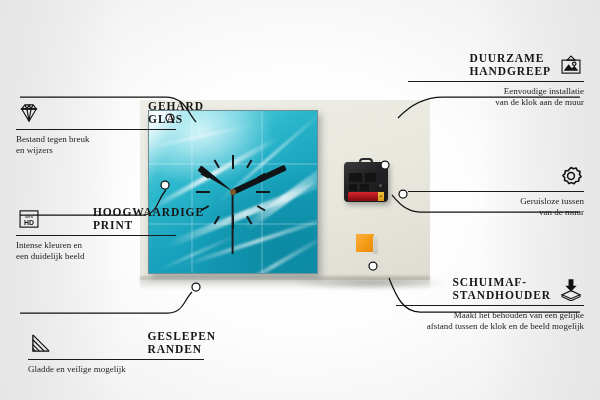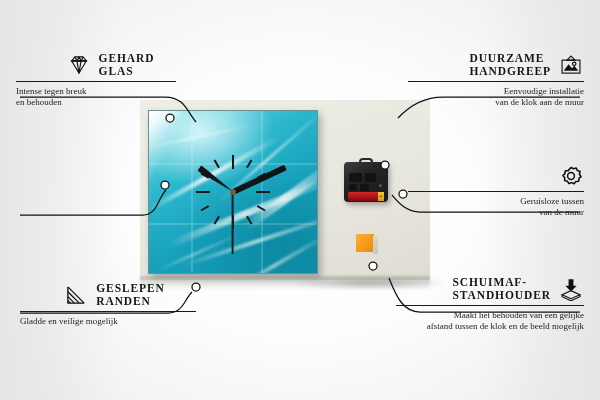--- a/index.html
+++ b/index.html
@@ -127,33 +127,33 @@
 
   
   .feat { position:absolute; width:200px; }
   .feat .head { display:flex; align-items:center; gap:7px; }
   .feat .titles {
     font-size:11.5px; letter-spacing:.9px; color:#161616; font-weight:bold;
     line-height:13px; text-transform:uppercase;
   }
   .feat .rule { height:1px; background:#1a1a1a; margin:3px 0 4px 0; }
   .feat .desc { font-size:9px; line-height:11px; color:#232323; }
-  .feat.left  .head { justify-content:center; }
+  .feat.left  .head { justify-content:space-between;margin-top:48px; }
   .feat.left  .titles { text-align:left; }
   .feat.left  .desc { text-align:left; }
   .feat.right .head { justify-content:flex-end; flex-direction:row; }
   .feat.right .titles { text-align:left; }
   .feat.right .desc { text-align:right; }
   .ico { width:26px; height:24px; flex:0 0 auto; color:#111; }
   .ico svg { display:block; width:100%; height:100%; }
 
   
   #f-gehard   { left:16px;  top:52px;  width:188px; }
   #f-print    { left:16px;  top:158px; width:188px; }
-  #f-randen   { left:20px;  top:282px; width:188px; }
+  #f-randen   { left:28px;  top:282px; width:188px; }
   #f-handgreep{ left:396px; top:52px;  width:188px; }
   #f-mechanisme{left:396px; top:164px; width:188px; }
   #f-houder   { left:396px; top:276px; width:188px; }
 
   #f-gehard .rule    { width:160px; }
   #f-print .rule     { width:160px; }
   #f-randen .rule    { width:176px; }
   #f-handgreep .rule { width:176px; margin-left:12px; }
   #f-mechanisme .rule{ width:176px; margin-left:12px; }
   #f-houder .rule    { width:188px; }
@@ -280,25 +280,45 @@
             </g>
           </svg>
       </span>
       <span class="titles">
         <span>GEHARD</span><br>
         <span>GLAS</span>
       </span>
     </div>
     <div class="rule"></div>
     <div class="desc">
-      <span>Intense tegen breuk</span><br>
-      <span>en behouden</span>
-    </div>
-  </div>
-
+      <span>Bestand tegen breuk</span><br>
+      <span>en wijzers</span>
+    </div>
+  </div>
+
+  <div class="feat left" id="f-print">
+    <div class="head">
+      <span class="ico">
+        <svg viewBox="0 0 32 28">
+          <rect x="5" y="4" width="22" height="20" fill="none" stroke="currentColor" stroke-width="1.4"></rect>
+          <text x="16" y="13" font-family="Liberation Sans, sans-serif" font-size="5.2" text-anchor="middle" fill="currentColor">ultra</text>
+          <text x="16" y="21" font-family="Liberation Sans, sans-serif" font-size="8.5" font-weight="bold" text-anchor="middle" fill="currentColor">HD</text>
+        </svg>
+      </span>
+      <span class="titles">
+        <span>HOOGWAARDIGE</span><br>
+        <span>PRINT</span>
+      </span>
+    </div>
+    <div class="rule"></div>
+    <div class="desc">
+      <span>Intense kleuren en</span><br>
+      <span>een duidelijk beeld</span>
+    </div>
+  </div>
 
   <div class="feat left" id="f-randen">
     <div class="head">
       <span class="ico">
         <svg viewBox="0 0 32 28">
             <g stroke="currentColor" stroke-width="1.6" fill="none">
           <path d="M6 4 L26 24"></path>
               <path d="M6 10 L20 24"></path>
               <path d="M6 16 L14 24"></path>
               <path d="M6 21 L9 24"></path>

